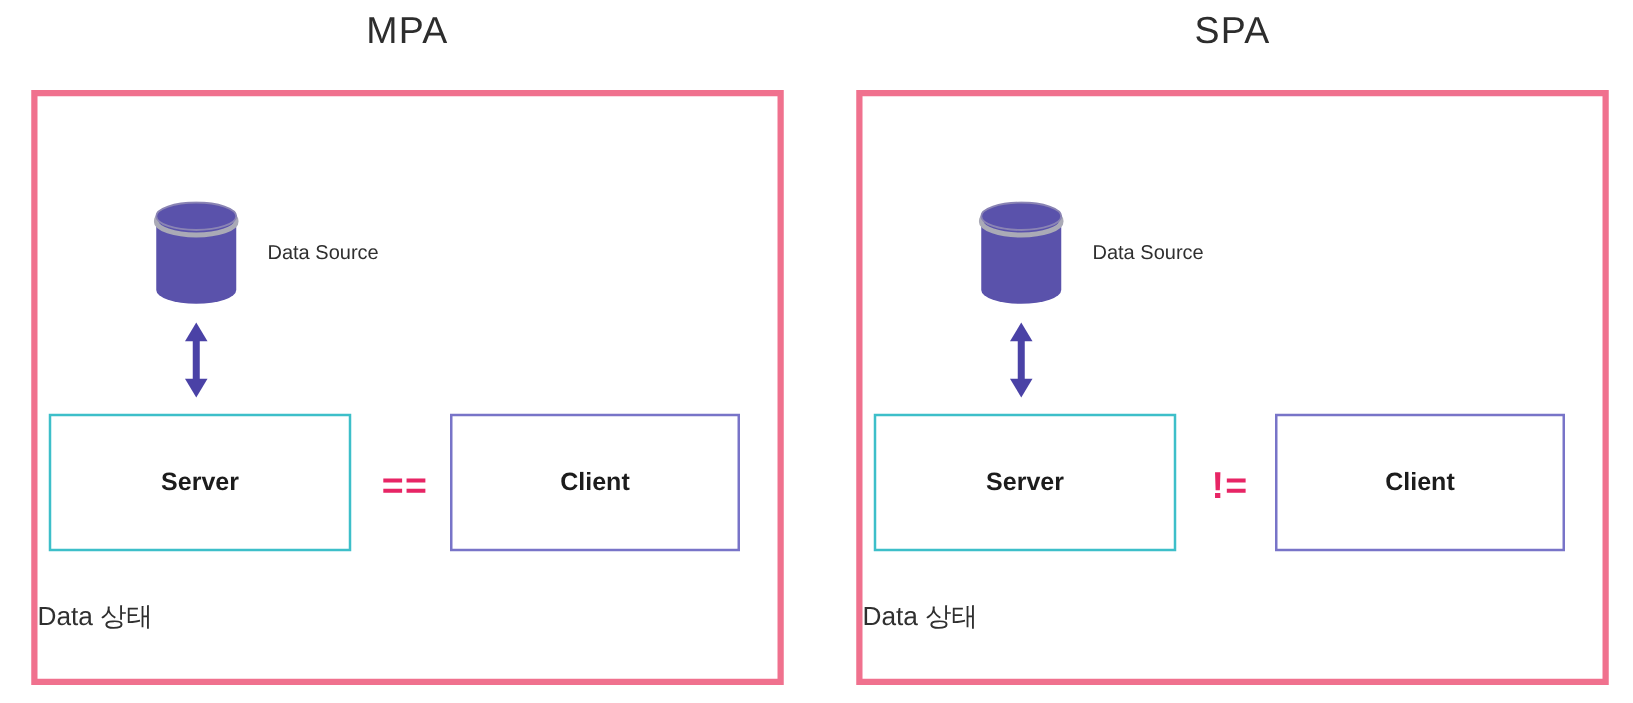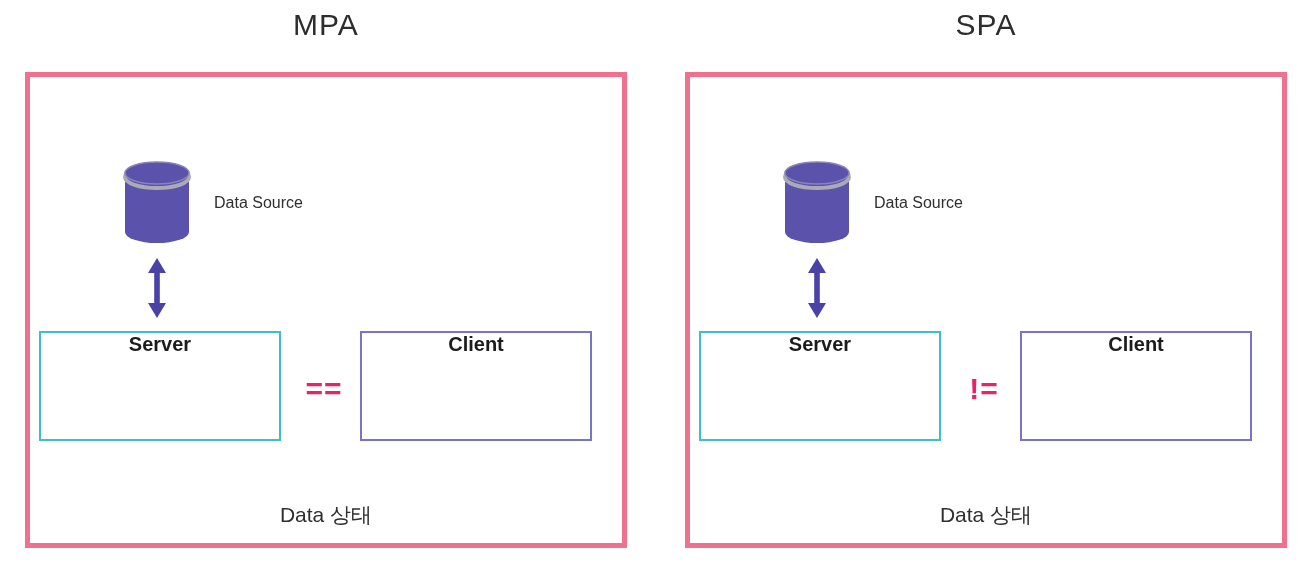--- a/index.html
+++ b/index.html
@@ -45,34 +45,33 @@
   .cyl-lid  { fill: var(--cylinder-fill); stroke: var(--cylinder-edge); stroke-width: 1.5; }
   .ds-label {
     position: absolute; left: 184px; top: 112px;
     font-size: 16px; line-height: 28px; color: var(--text-color);
   }
   .arrow-icon { position: absolute; left: 115px; top: 180px; width: 24px; height: 62px; }
   .arrow-fill { fill: var(--arrow-color); }
   .node-box {
     position: absolute; top: 254px; height: 110px;
     background: var(--bg);
-    display: flex; justify-content: center;
+    display: flex; align-items: center; justify-content: center;
     font-size: 20px; font-weight: bold; color: var(--label-color);
   }
   .server-box { left: 9px;   width: 242px; border: 2px solid var(--server-border); }
   .client-box { left: 330px; width: 232px; border: 2px solid var(--client-border); }
   .operator {
     position: absolute; left: 264px; top: 282px; width: 60px; height: 60px;
     line-height: 60px; text-align: center;
     font-size: 30px; font-weight: bold; letter-spacing: 1px;
     color: var(--operator-color);
   }
   .status {
-    position: absolute; left: 0; top: 424px; width: 592px;
-    text-align: center;
+    position: absolute; left: 0; top: 402px; width: 592px;
     font-size: 21px; color: var(--text-color);
   }
 </style>
 </head>
 <body>
 
 <div class="diagram">
 
   <div class="side left">
     <div class="title">MPA</div>

